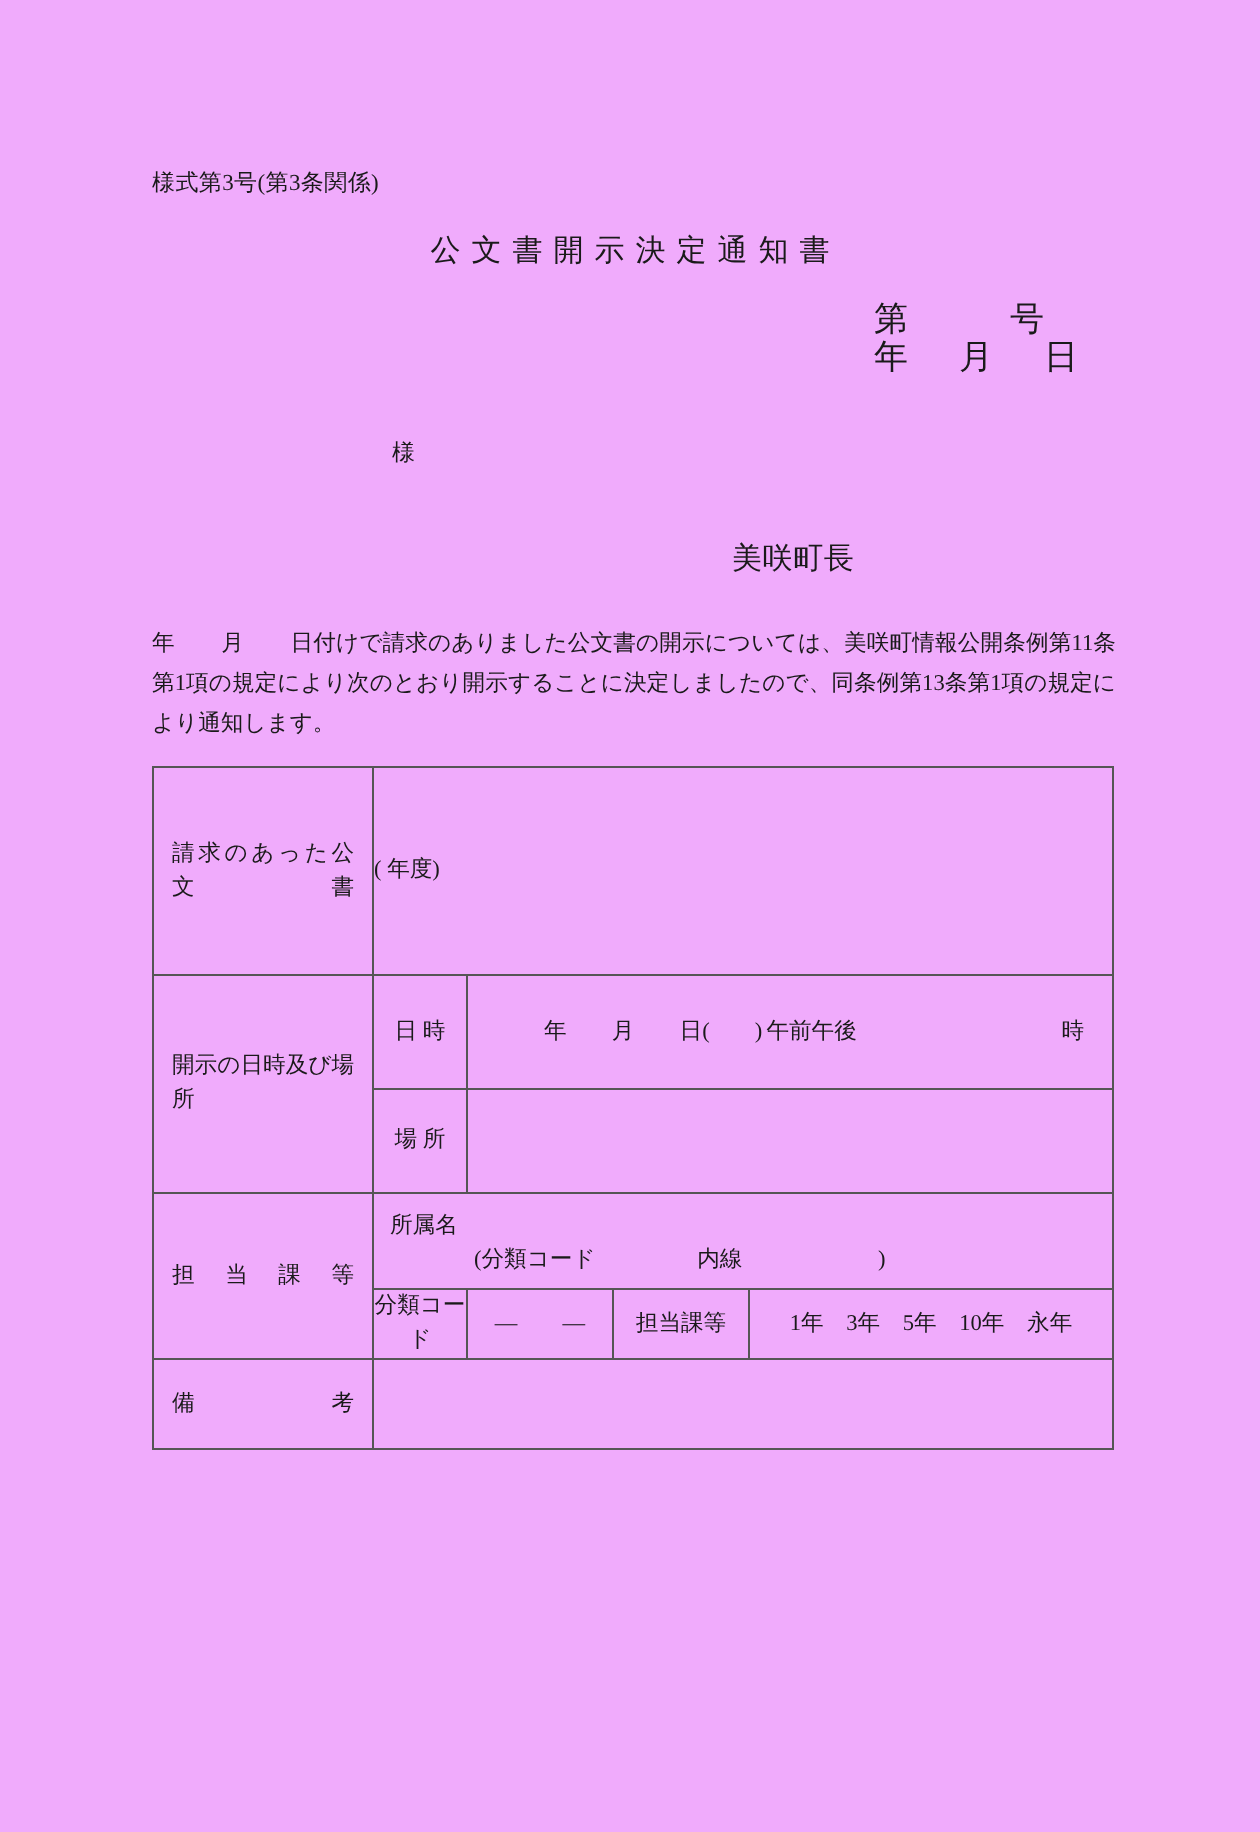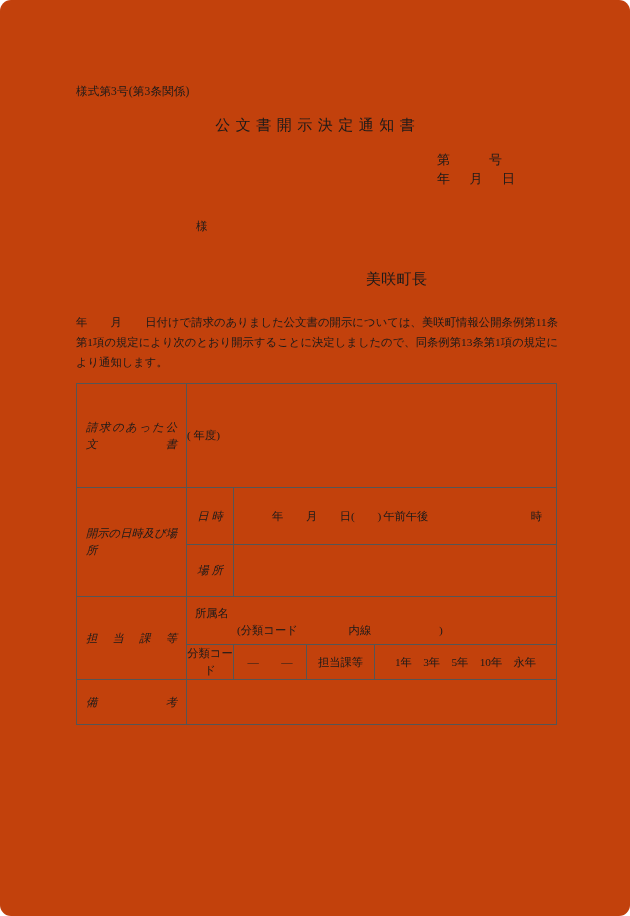--- a/index.html
+++ b/index.html
@@ -12,22 +12,21 @@
     height: 916px;
     position: relative;
     font-family: "Liberation Serif", "DejaVu Serif", serif;
     color: #1a1a1a;
     overflow: hidden;
   }
 
   .page {
     position: absolute;
     inset: 0;
-    background: #c2410c;
-    border-radius: 11px;
+    background: #f0abfc;
   }
 
   
   .form-no {
     position: absolute;
     left: 76px;
     top: 84px;
     font-size: 11.5px;
     letter-spacing: 0.2px;
     white-space: nowrap;
@@ -41,21 +40,21 @@
     text-align: center;
     font-size: 15px;
     letter-spacing: 5.5px;
     text-indent: 5.5px;
   }
 
   .meta-block {
     position: absolute;
     left: 437px;
     top: 150px;
-    font-size: 13px;
+    font-size: 17px;
     line-height: 19px;
   }
   .meta-line {
     white-space: pre;
   }
 
   .addressee {
     position: absolute;
     left: 196px;
     top: 219px;
@@ -97,21 +96,20 @@
   }
   .form-table td {
     border: 1px solid #555;
     padding: 0;
     vertical-align: middle;
     line-height: 17px;
   }
 
   .lbl {
     text-align: center;
-    font-style: italic;
   }
   
   .spread {
     display: block;
     padding: 0 9px;
     text-align: justify;
     text-justify: inter-character;
     text-align-last: justify;
   }
   .spread-narrow {

